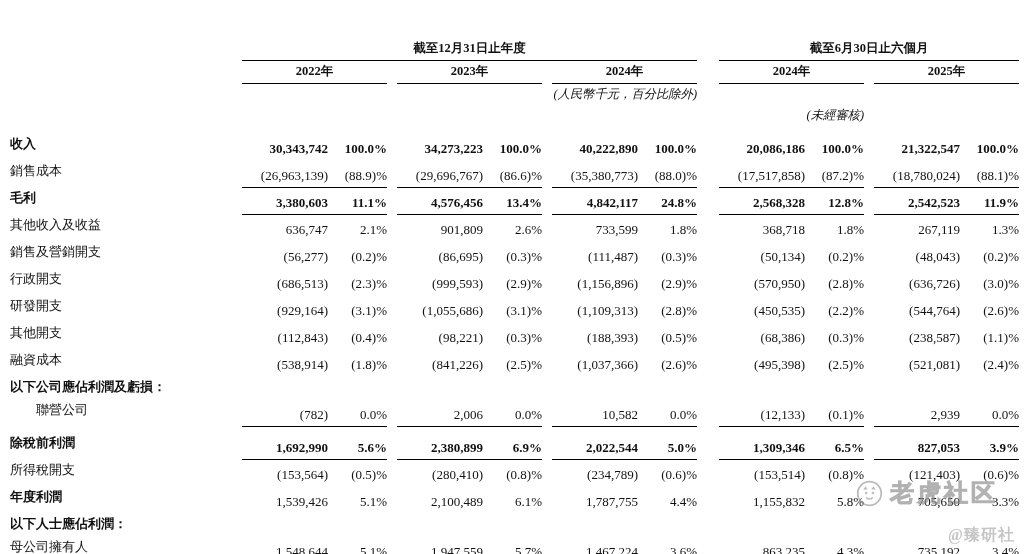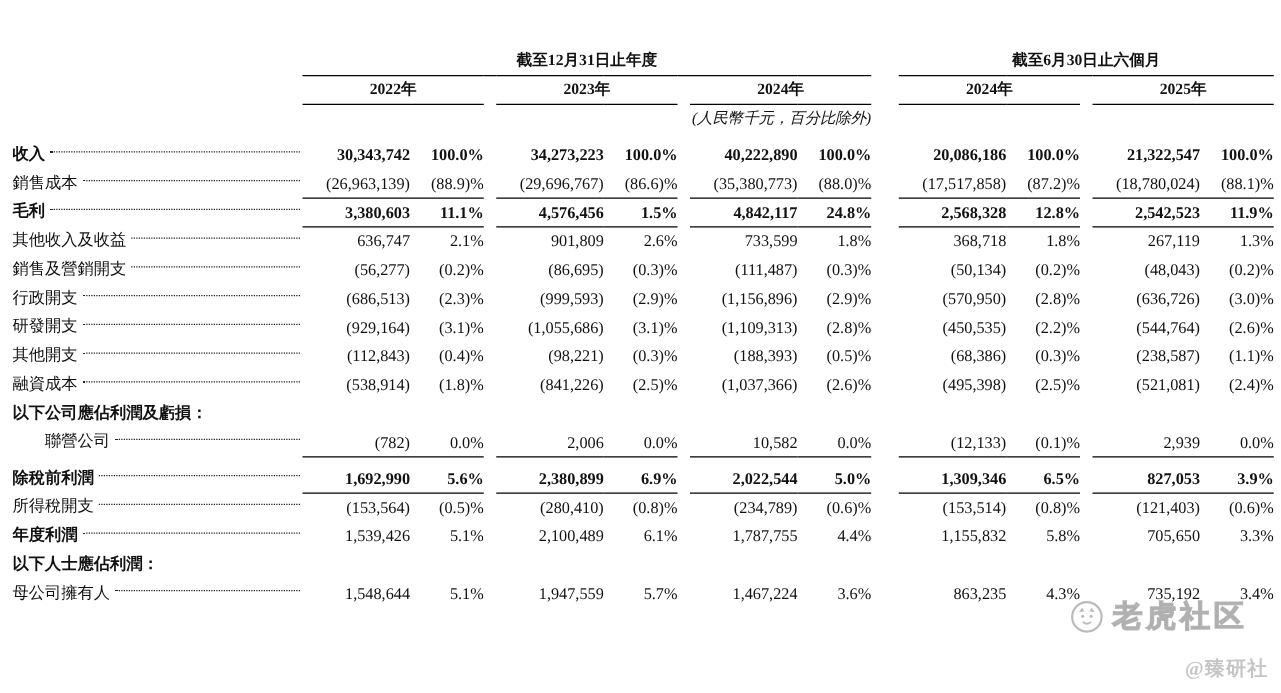--- a/index.html
+++ b/index.html
@@ -28,21 +28,21 @@
   }
   td.note{
     text-align:right;font-style:italic;font-size:12.3px;padding-top:5px;
   }
   
   td.amt,td.pct{text-align:right;}
   td.rule{border-bottom:1.2px solid #000;padding-bottom:4px;}
   .b{font-weight:bold;}
   tr.gap-above td{padding-top:8px;}
   
-  td.lbl .lbl-inner{display:flex;align-items:center;}
+  td.lbl .lbl-inner{display:flex;align-items:flex-start;flex-direction:column;}
   td.lbl .lbl-text{white-space:nowrap;}
   td.lbl .dots{flex:1;margin:0 2px 3px 4px;border-bottom:1.7px dotted #222;}
   td.lbl.indent .lbl-inner{padding-left:26px;}
   
   .wm{
     position:absolute;left:856px;top:477px;display:flex;align-items:center;gap:7px;
     color:rgba(140,140,140,0.60);pointer-events:none;
   }
   .wm-icon{width:27px;height:27px;display:inline-block;}
   .wm-text{font-size:24px;font-weight:bold;letter-spacing:3px;
@@ -93,20 +93,25 @@
         <td class="yr" colspan="2">2024年</td>
         <td></td>
         <td class="yr" colspan="2">2025年</td>
       </tr>
       <tr>
         <td colspan="7"></td>
         <td class="note" colspan="2">(人民幣千元，百分比除外)</td>
         <td colspan="6"></td>
       </tr>
       <tr>
+        <td colspan="10"></td>
+        <td class="note" colspan="2" style="padding-top:1px;">(未經審核)</td>
+        <td colspan="3"></td>
+      </tr>
+      <tr>
           <td colspan="15" style="height:6px;padding:0;"></td>
         </tr>
     </tbody>
     <tbody>
         <tr>
           <td class="lbl b">
             <span class="lbl-inner">
               <span class="lbl-text">收入</span>
               <span class="dots"></span>
             </span>
@@ -152,21 +157,21 @@
           <td class="lbl b">
             <span class="lbl-inner">
               <span class="lbl-text">毛利</span>
               <span class="dots"></span>
             </span>
           </td>
           <td class="amt b rule">3,380,603</td>
           <td class="pct b rule">11.1%</td>
           <td></td>
           <td class="amt b rule">4,576,456</td>
-          <td class="pct b rule">1.5%</td>
+          <td class="pct b rule">13.4%</td>
           <td></td>
           <td class="amt b rule">4,842,117</td>
           <td class="pct b rule">24.8%</td>
           <td></td>
           <td class="amt b rule">2,568,328</td>
           <td class="pct b rule">12.8%</td>
           <td></td>
           <td class="amt b rule">2,542,523</td>
           <td class="pct b rule">11.9%</td>
         </tr>

